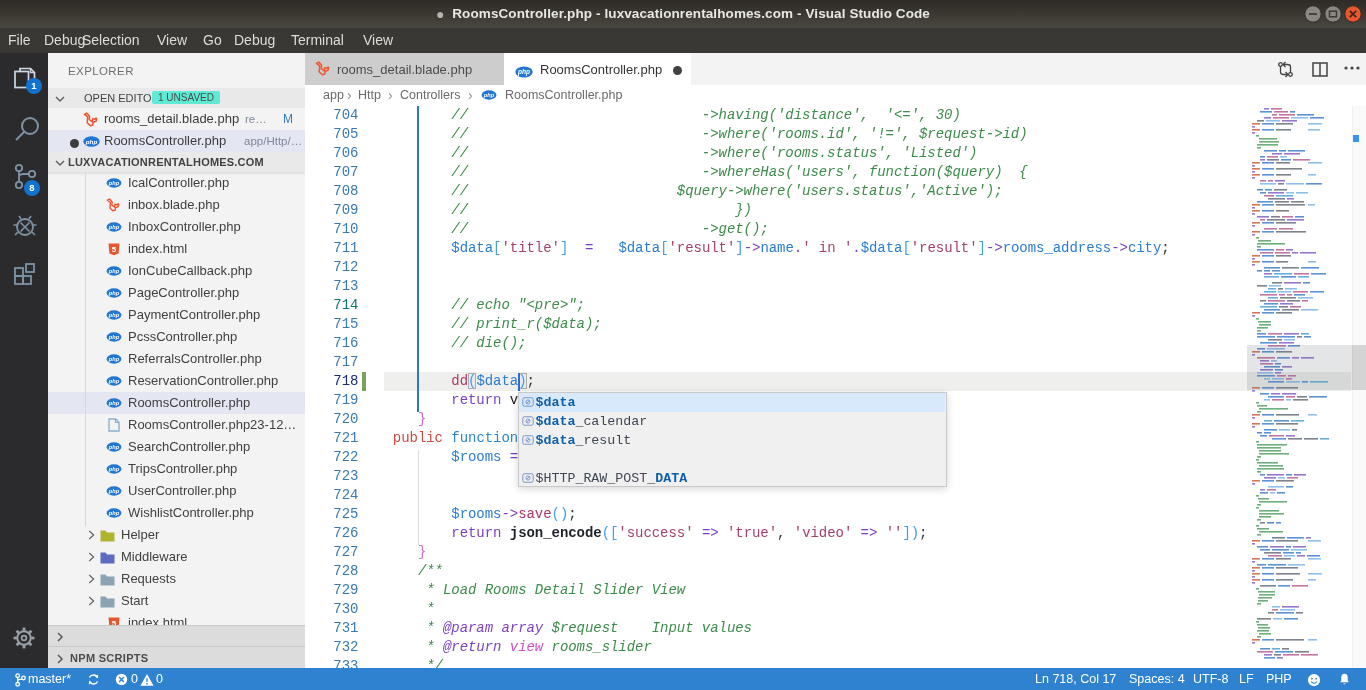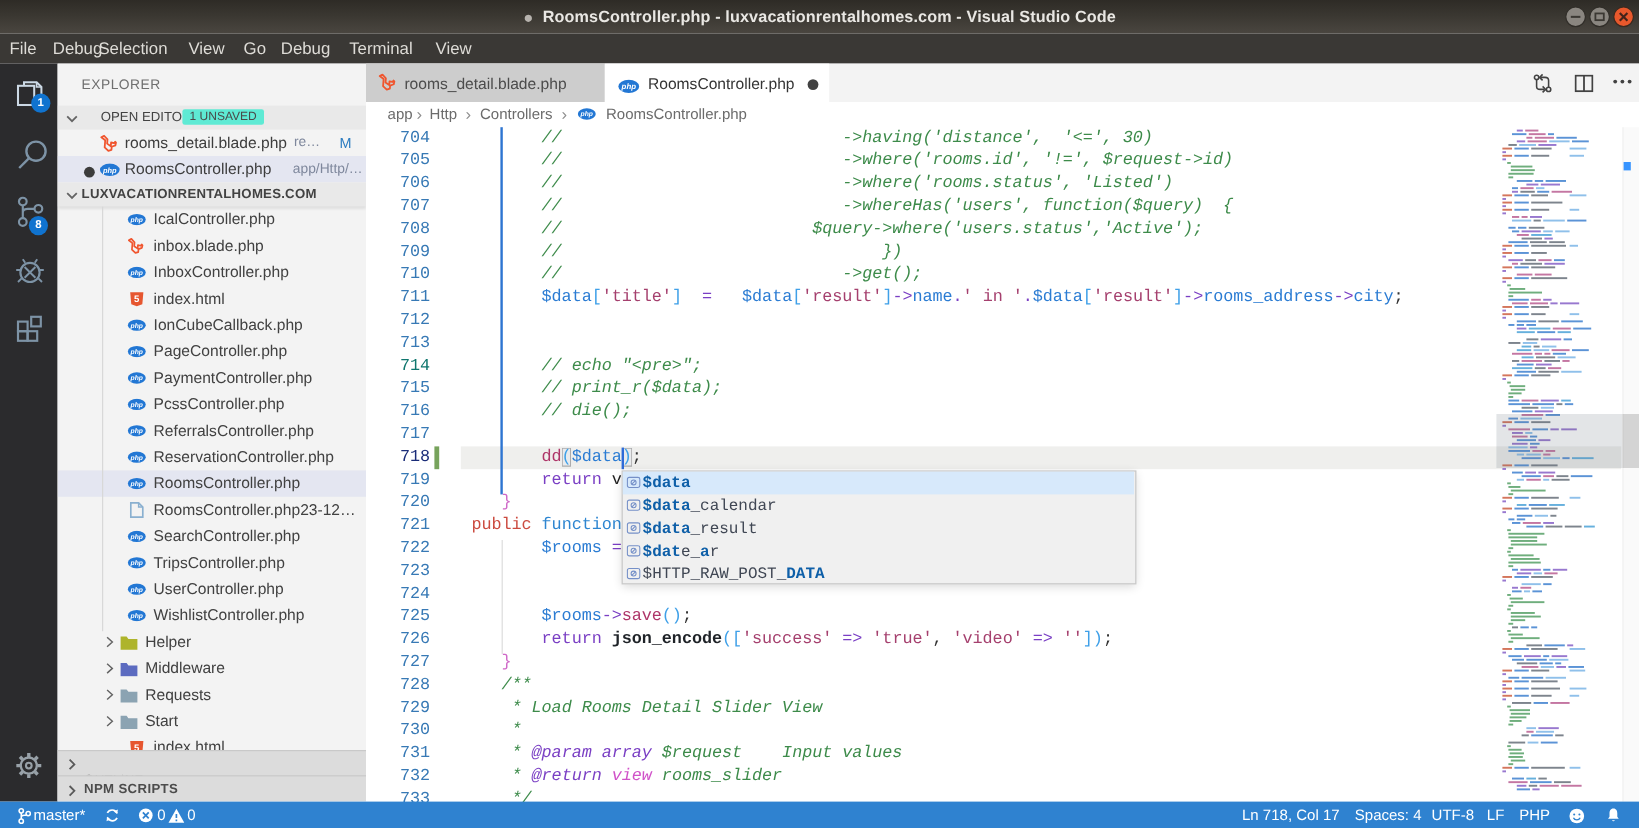--- a/index.html
+++ b/index.html
@@ -467,25 +467,20 @@
       <div class="srow " style="top:19px"><svg class="sic" width="12" height="12" viewBox="0 0 15 15">
           <rect x="1" y="2.2" width="13" height="10.6" rx="2" fill="none" stroke="#7590c8" stroke-width="1.2"></rect>
           <circle cx="7.5" cy="7.5" r="2.6" fill="none" stroke="#7590c8" stroke-width="1.1"></circle>
           <line x1="5.6" y1="9.4" x2="9.4" y2="5.6" stroke="#7590c8" stroke-width="1.1"></line>
         </svg><span class="slbl"><b>$data</b>_calendar</span></div>
       <div class="srow " style="top:38px"><svg class="sic" width="12" height="12" viewBox="0 0 15 15">
           <rect x="1" y="2.2" width="13" height="10.6" rx="2" fill="none" stroke="#7590c8" stroke-width="1.2"></rect>
           <circle cx="7.5" cy="7.5" r="2.6" fill="none" stroke="#7590c8" stroke-width="1.1"></circle>
           <line x1="5.6" y1="9.4" x2="9.4" y2="5.6" stroke="#7590c8" stroke-width="1.1"></line>
         </svg><span class="slbl"><b>$data</b>_result</span></div>
-      <div class="srow " style="top:57px"><svg class="sic" width="12" height="12" viewBox="0 0 15 15">
-          <rect x="1" y="2.2" width="13" height="10.6" rx="2" fill="none" stroke="#7590c8" stroke-width="1.2"></rect>
-          <circle cx="7.5" cy="7.5" r="2.6" fill="none" stroke="#7590c8" stroke-width="1.1"></circle>
-          <line x1="5.6" y1="9.4" x2="9.4" y2="5.6" stroke="#7590c8" stroke-width="1.1"></line>
-        </svg><span class="slbl"><b>$dat</b>e_<b>a</b>r</span></div>
       <div class="srow " style="top:76px"><svg class="sic" width="12" height="12" viewBox="0 0 15 15">
           <rect x="1" y="2.2" width="13" height="10.6" rx="2" fill="none" stroke="#7590c8" stroke-width="1.2"></rect>
           <circle cx="7.5" cy="7.5" r="2.6" fill="none" stroke="#7590c8" stroke-width="1.1"></circle>
           <line x1="5.6" y1="9.4" x2="9.4" y2="5.6" stroke="#7590c8" stroke-width="1.1"></line>
         </svg><span class="slbl">$HTTP_RAW_POST_<b>DATA</b></span></div>
     </div>
   </div>
 
 <div id="minimap" class="abs"><svg width="105" height="558">
       <rect x="17" y="2" width="5" height="1.6" fill="#9878cf"></rect>

